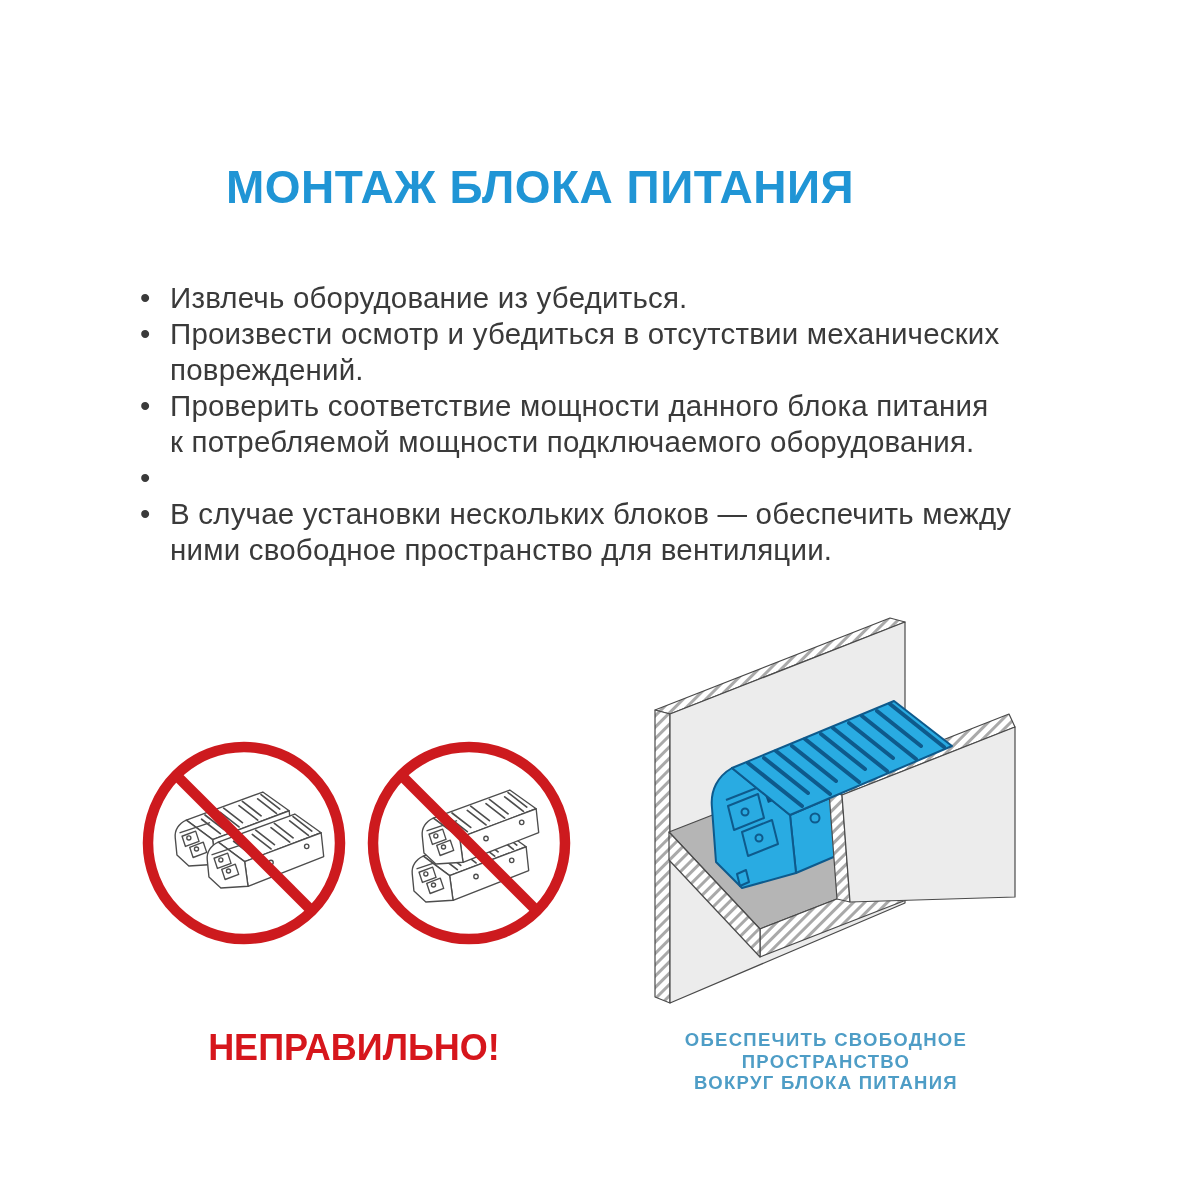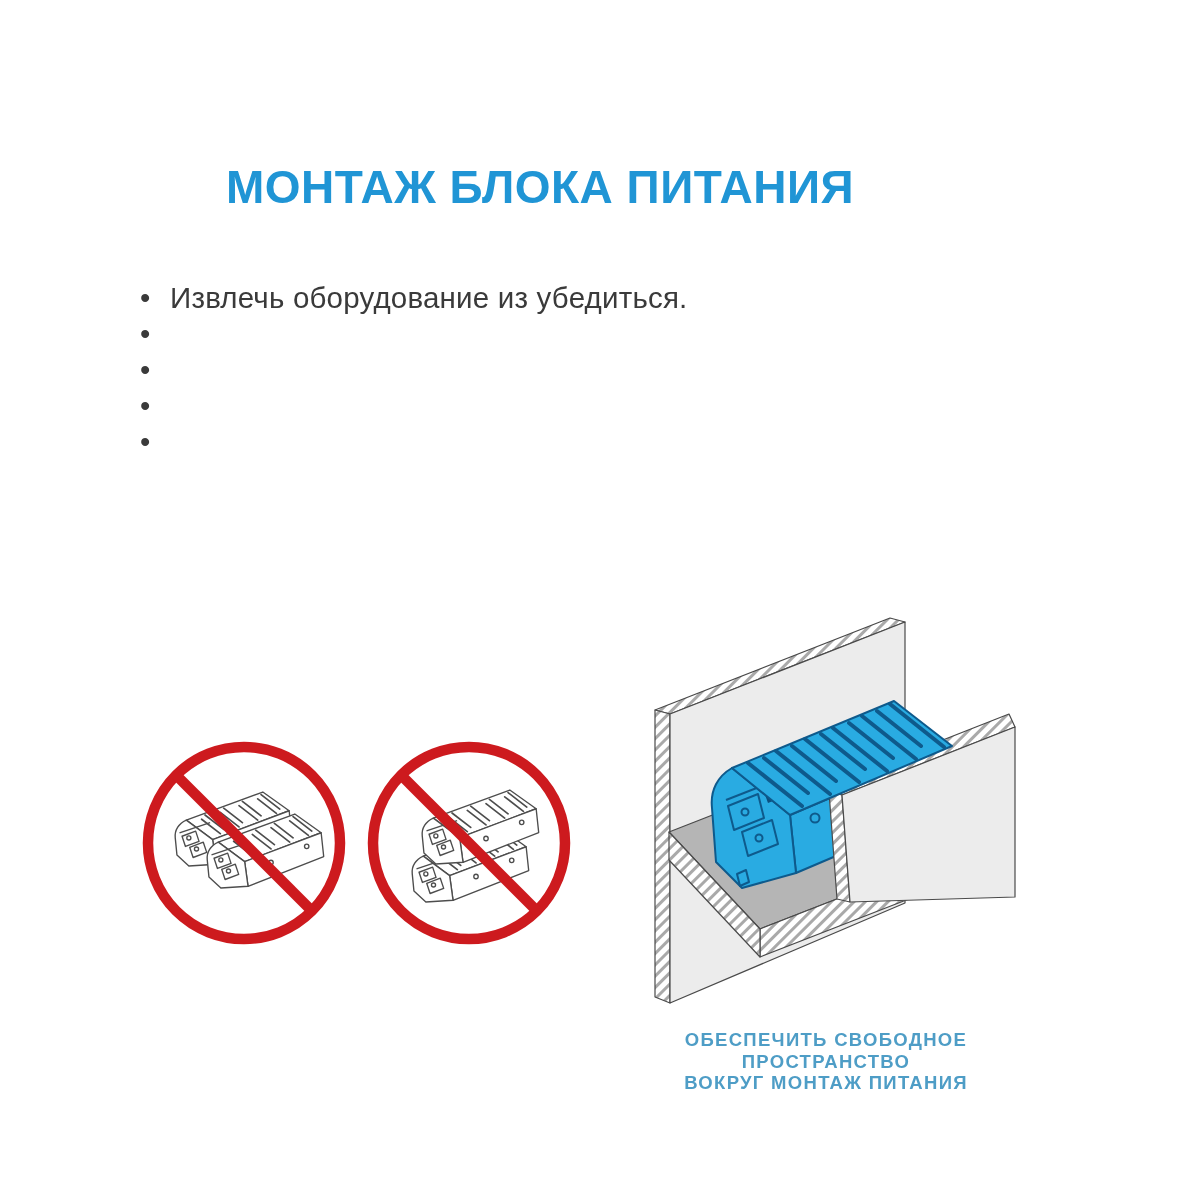--- a/index.html
+++ b/index.html
@@ -26,29 +26,35 @@
 
   <h1 class="title">МОНТАЖ БЛОКА ПИТАНИЯ</h1>
 
   <ul class="instructions">
     <li>
       <span class="bullet">•</span>
       <span class="itext">Извлечь оборудование из убедиться.</span>
     </li>
     <li>
       <span class="bullet">•</span>
+      <span class="itext">Произвести осмотр и убедиться в отсутствии механических
+повреждений.</span>
+    </li>
+    <li>
+      <span class="bullet">•</span>
+      <span class="itext">Проверить соответствие мощности данного блока питания
+к потребляемой мощности подключаемого оборудования.</span>
     </li>
     <li>
       <span class="bullet">•</span>
     </li>
     <li>
       <span class="bullet">•</span>
-    </li>
-    <li>
-      <span class="bullet">•</span>
+      <span class="itext">В случае установки нескольких блоков — обеспечить между
+ними свободное пространство для вентиляции.</span>
     </li>
   </ul>
 
   <svg class="art" viewBox="0 0 1200 1200">
     <defs>
       <pattern id="hatch" width="8" height="8" patternUnits="userSpaceOnUse" patternTransform="rotate(45)">
         <rect width="8" height="8" fill="#ffffff"></rect>
         <rect width="3" height="8" fill="#a9a9a9"></rect>
       </pattern>
       <g id="psuLine" stroke="#4d4d4d" stroke-width="1.6" fill="#ffffff" stroke-linejoin="round">
@@ -122,17 +128,18 @@
       </g>
 
       <g fill="#29abe2" stroke="#0e5a8c" stroke-width="2" stroke-linejoin="round">
         <polygon points="732,768 894,701 952,746 790,815"></polygon>
         <path d="M802,806 L748,763 M830,794 L776,751 M859,782 L805,739 M887,771 L833,728 M916,759 L862,716 M944,747 L890,704
                  M764,758 L808,793 M792,746 L836,781 M821,734 L865,769 M849,723 L893,758 M877,711 L921,746" fill="none" stroke-width="4" stroke-linecap="round"></path>
       </g>
     </g>
   </svg>
 
+  <div class="wrong-label">НЕПРАВИЛЬНО!</div>
 
   <div class="caption">ОБЕСПЕЧИТЬ СВОБОДНОЕ ПРОСТРАНСТВО
-ВОКРУГ МОНТАЖ ПИТАНИЯ</div>
+ВОКРУГ БЛОКА ПИТАНИЯ</div>
 
 </div>
 
 </body></html>

